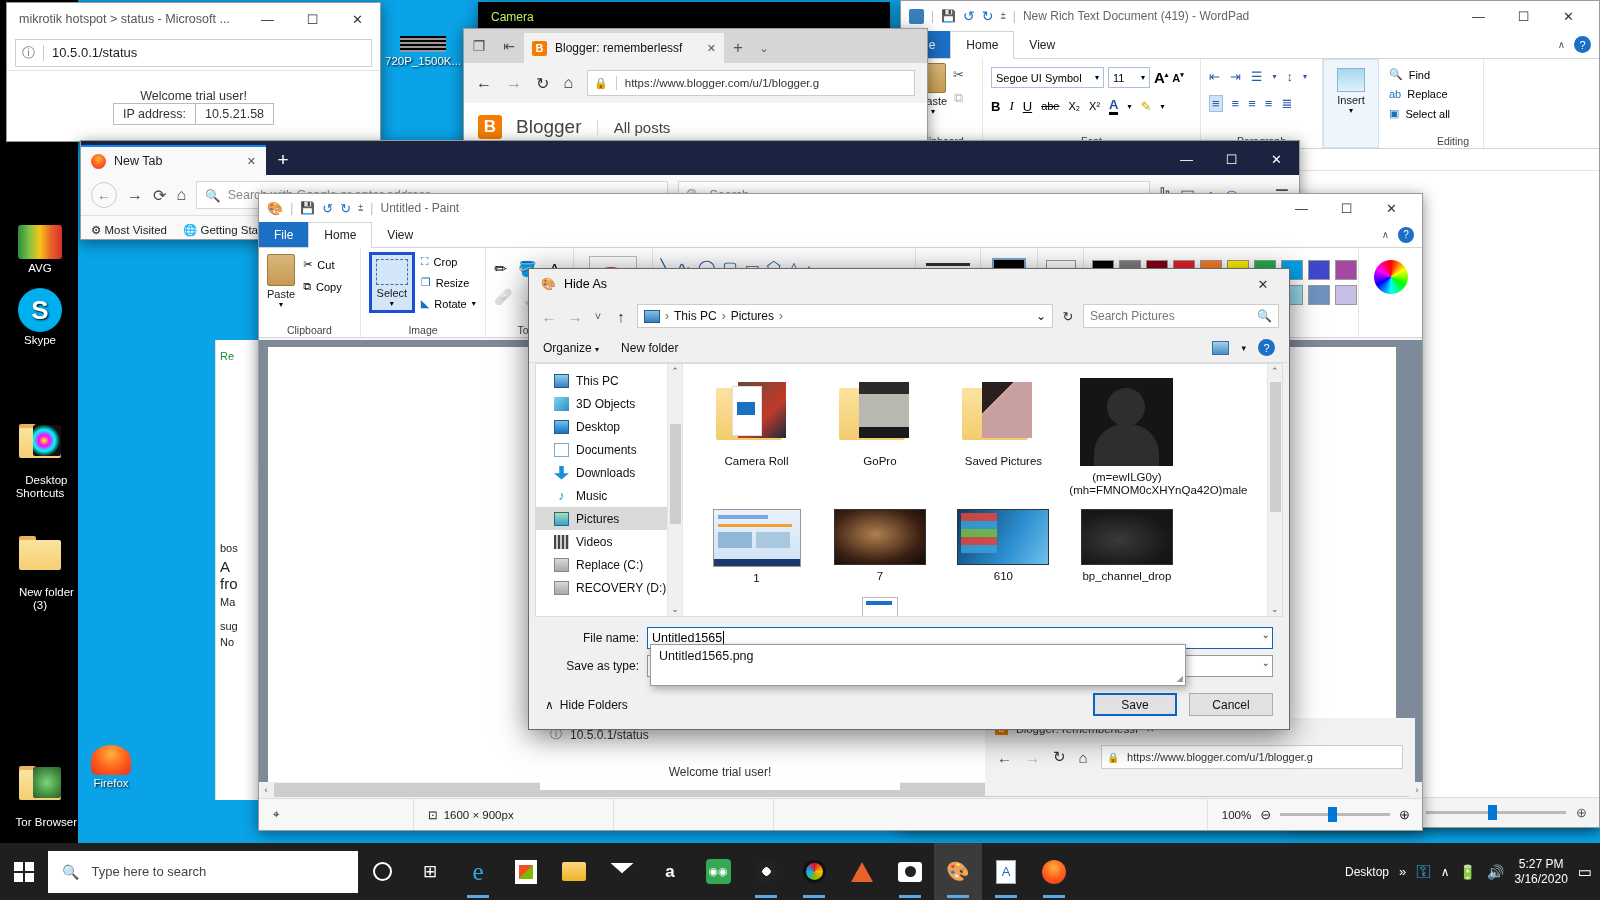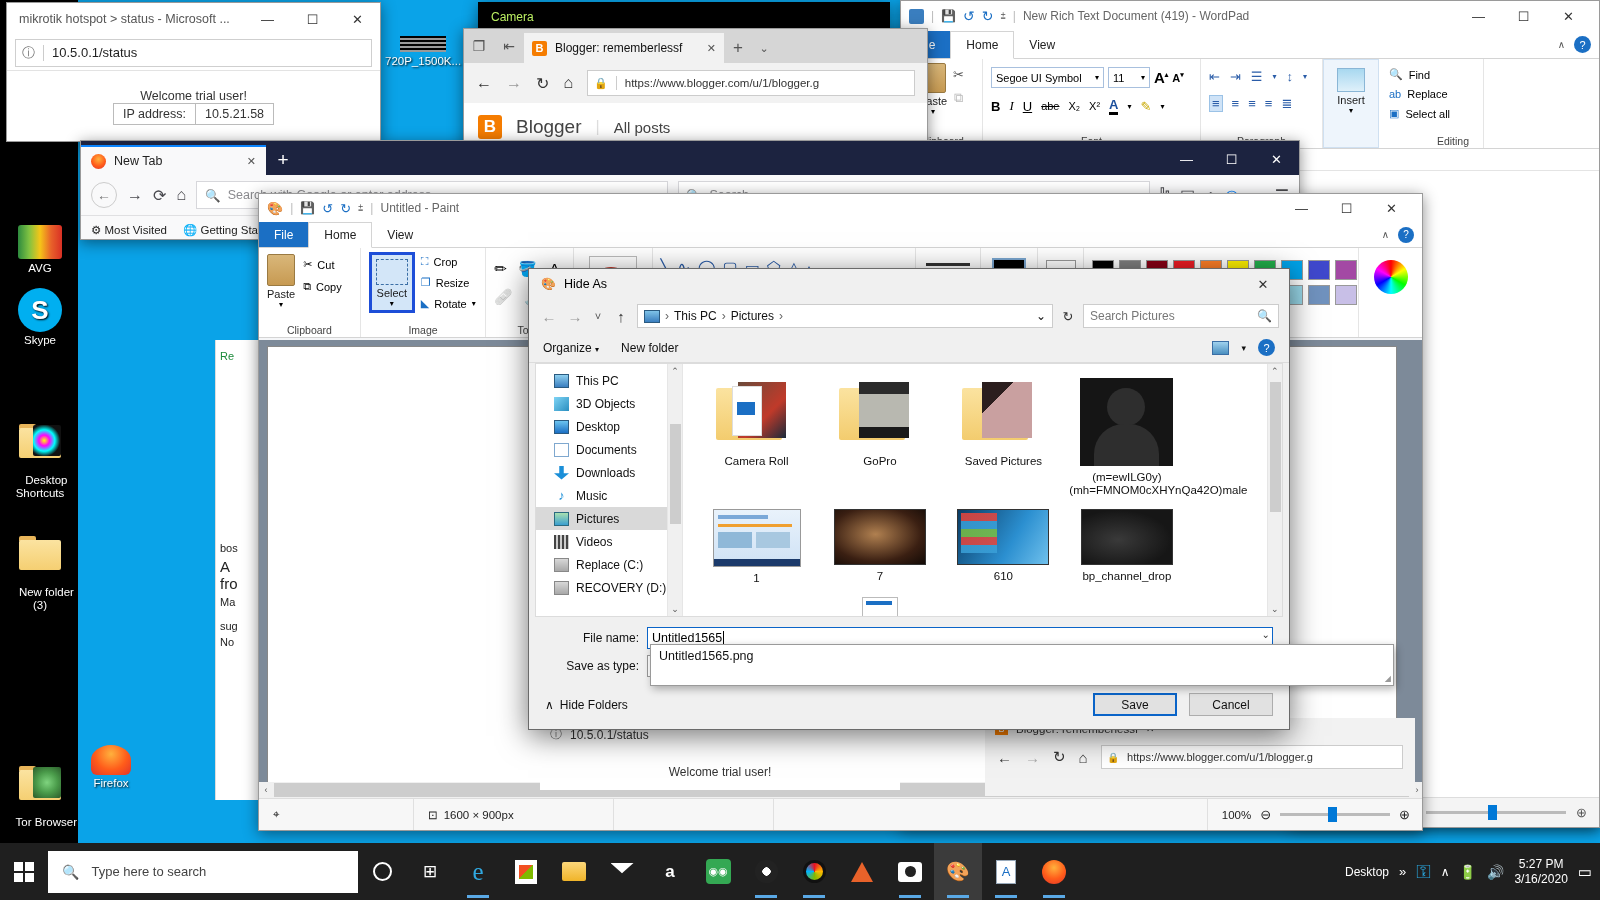--- a/index.html
+++ b/index.html
@@ -91,21 +91,21 @@
   .fthumb { width:94px; height:72px; margin:0 auto 5px; }
   .filesScroll { position:absolute; right:0; top:0; width:15px; height:100%; background:#f0f0f0;
                  border-left:1px solid #e6e6e6; }
   .filesScroll .thumb { position:absolute; left:2px; top:18px; width:11px; height:130px; background:#cdcdcd; }
   .sa-form { padding:10px 16px 0 0; font-size:12px; }
   .formrow { display:flex; align-items:center; margin-bottom:6px; }
   .formrow .lab { width:110px; text-align:right; margin-right:8px; color:#111; }
   .fname { flex:1; height:22px; border:1px solid #0a64c8; background:#fff; display:flex; align-items:center;
            padding:0 4px; font-size:12.5px; position:relative; }
   .combo-arrow { position:absolute; right:2px; top:1px; font-size:10px; color:#333; }
-  #dropdown { position:absolute; left:650px; top:644px; width:744px; height:42px; background:#fff;
+  #dropdown { position:absolute; left:650px; top:644px; width:536px; height:42px; background:#fff;
               border:1px solid #9a9a9a; box-shadow:2px 3px 8px rgba(0,0,0,.3); font-size:12.5px;
               padding:4px 8px; color:#111; z-index:5; }
   .sa-footer { display:flex; align-items:center; padding:10px 16px; }
   .hidefolders { font-size:12px; color:#111; display:flex; align-items:center; gap:6px; }
   .btn { width:84px; height:23px; border:1px solid #adadad; background:#e1e1e1; font-size:12px;
          display:flex; align-items:center; justify-content:center; color:#111; }
   .btn.primary { border:2px solid #0a64c8; background:#e1e1e1; }
 
   
   #taskbar { position:absolute; left:0; bottom:0; width:1600px; height:57px; background:#1f1f1f;

